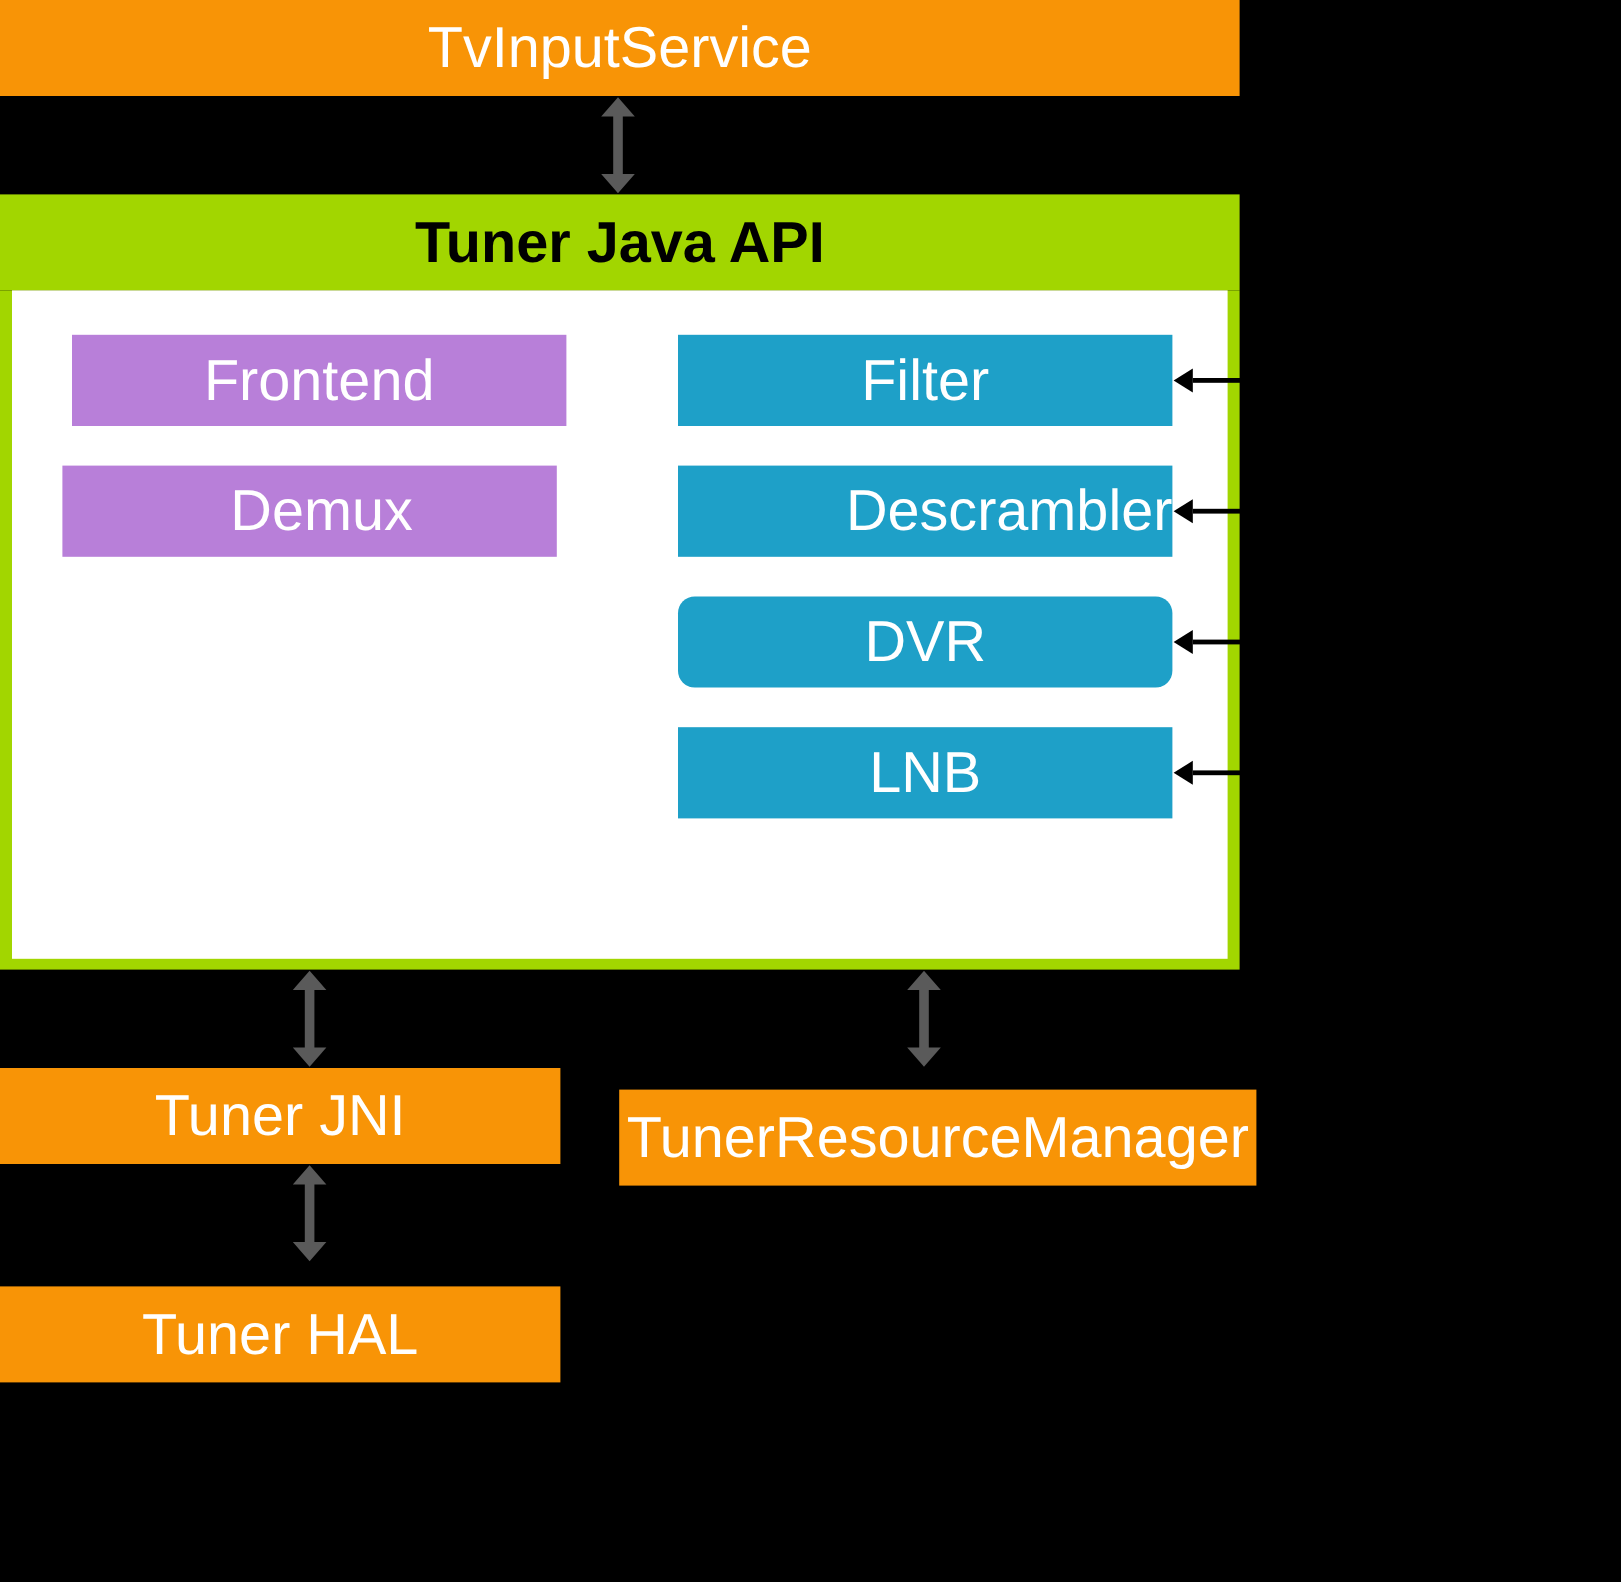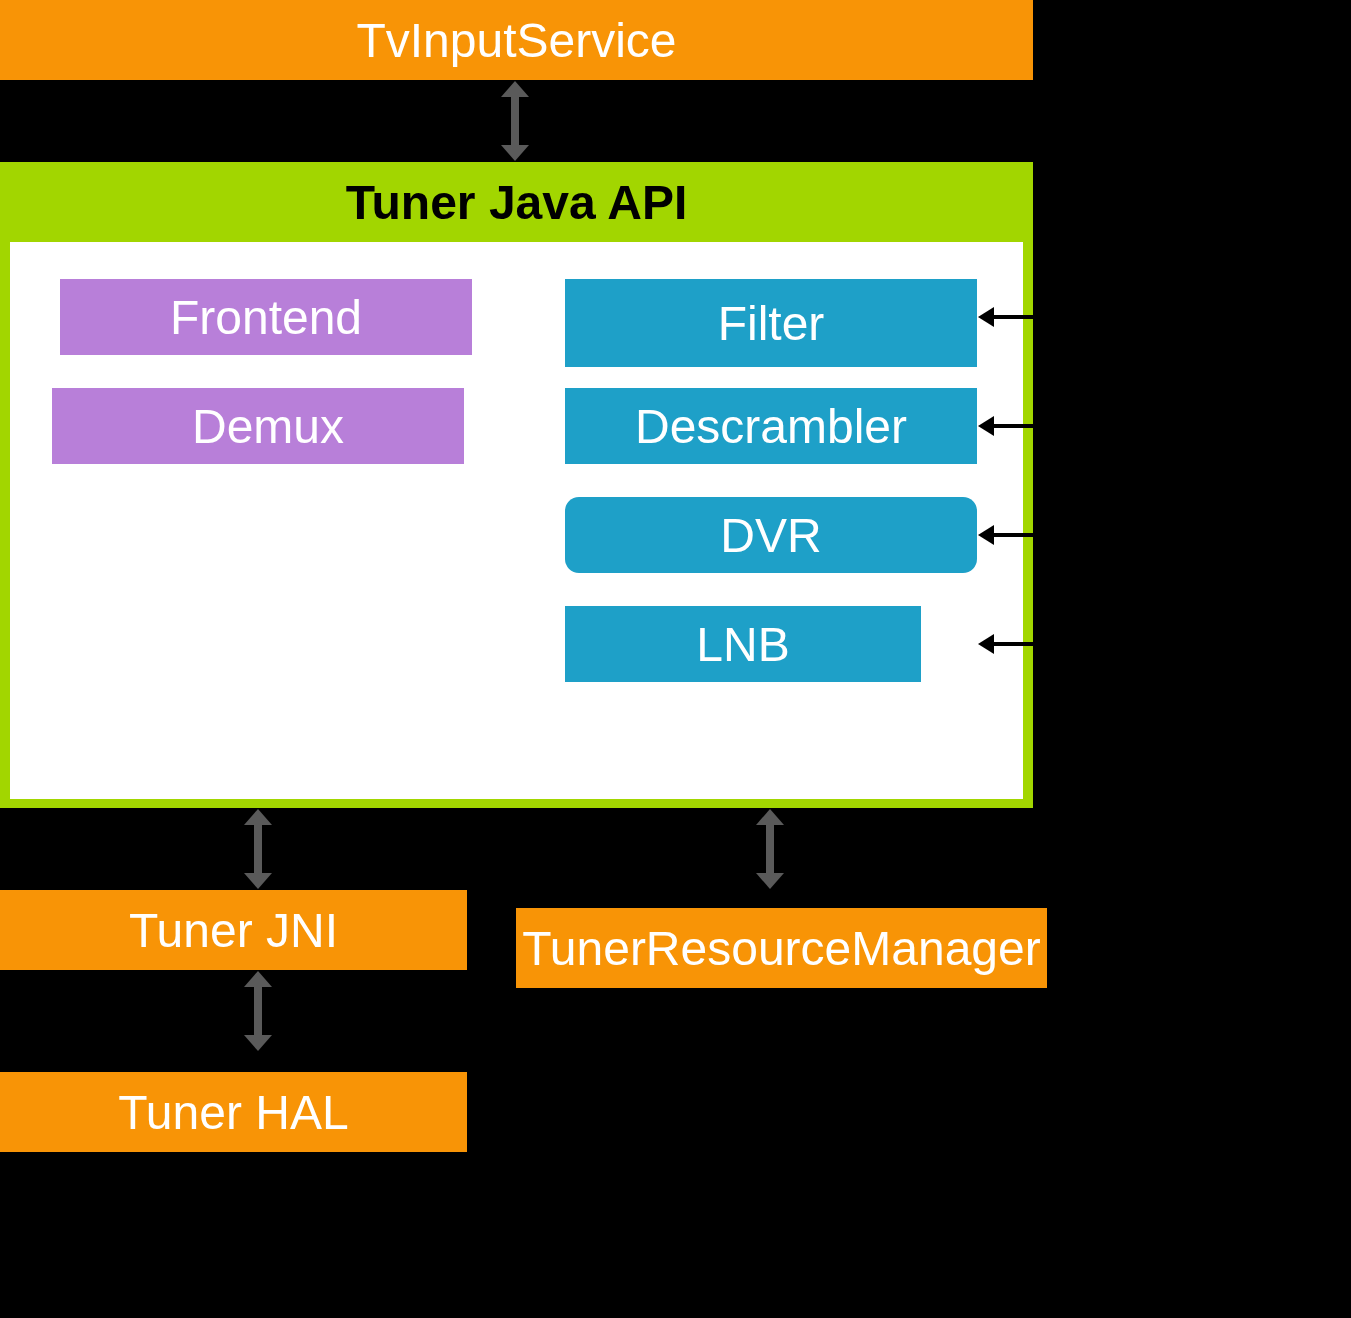--- a/index.html
+++ b/index.html
@@ -103,30 +103,30 @@
 
 <div class="white-box" style="position:absolute; left:10px; top:242px; width:1013px; height:557px;"></div>
 
 <div class="block purple" style="left:60px; top:279px; width:412px; height:76px;">
   <span>Frontend</span>
 </div>
 <div class="block purple" style="left:52px; top:388px; width:412px; height:76px;padding-left:20px;">
   <span>Demux</span>
 </div>
 
-<div class="block teal" style="left:565px; top:279px; width:412px; height:88px;">
+<div class="block teal" style="left:565px; top:279px; width:412px; height:76px;">
   <span>Filter</span>
 </div>
-<div class="block teal" style="left:565px; top:388px; width:412px; height:76px;">
+<div class="block teal" style="left:565px; top:388px; width:412px; height:76px;justify-content:flex-end;">
   <span>Descrambler</span>
 </div>
 <div class="block teal" style="left:565px; top:497px; width:412px; height:76px;border-radius:14px;">
   <span>DVR</span>
 </div>
-<div class="block teal" style="left:565px; top:606px; width:356px; height:76px;">
+<div class="block teal" style="left:565px; top:606px; width:412px; height:76px;">
   <span>LNB</span>
 </div>
 
 <div class="arrow-v" style="left:254px; top:823px; height:52px;"></div>
 <div class="arrow-v" style="left:766px; top:823px; height:52px;"></div>
 
 <div class="block orange" style="left:0; top:890px; width:467px; height:80px;">
   <span>Tuner JNI</span>
 </div>
 <div class="block orange" style="left:516px; top:908px; width:531px; height:80px;">

